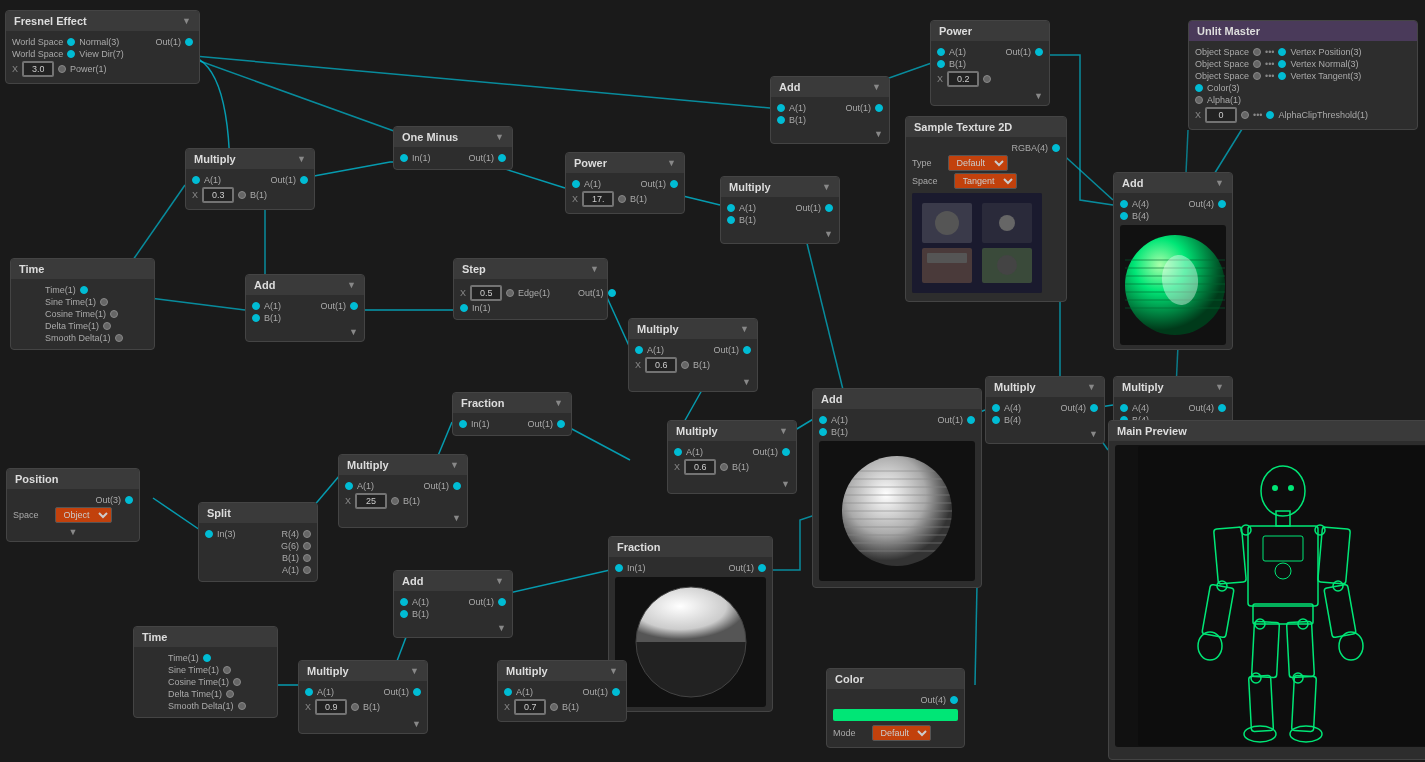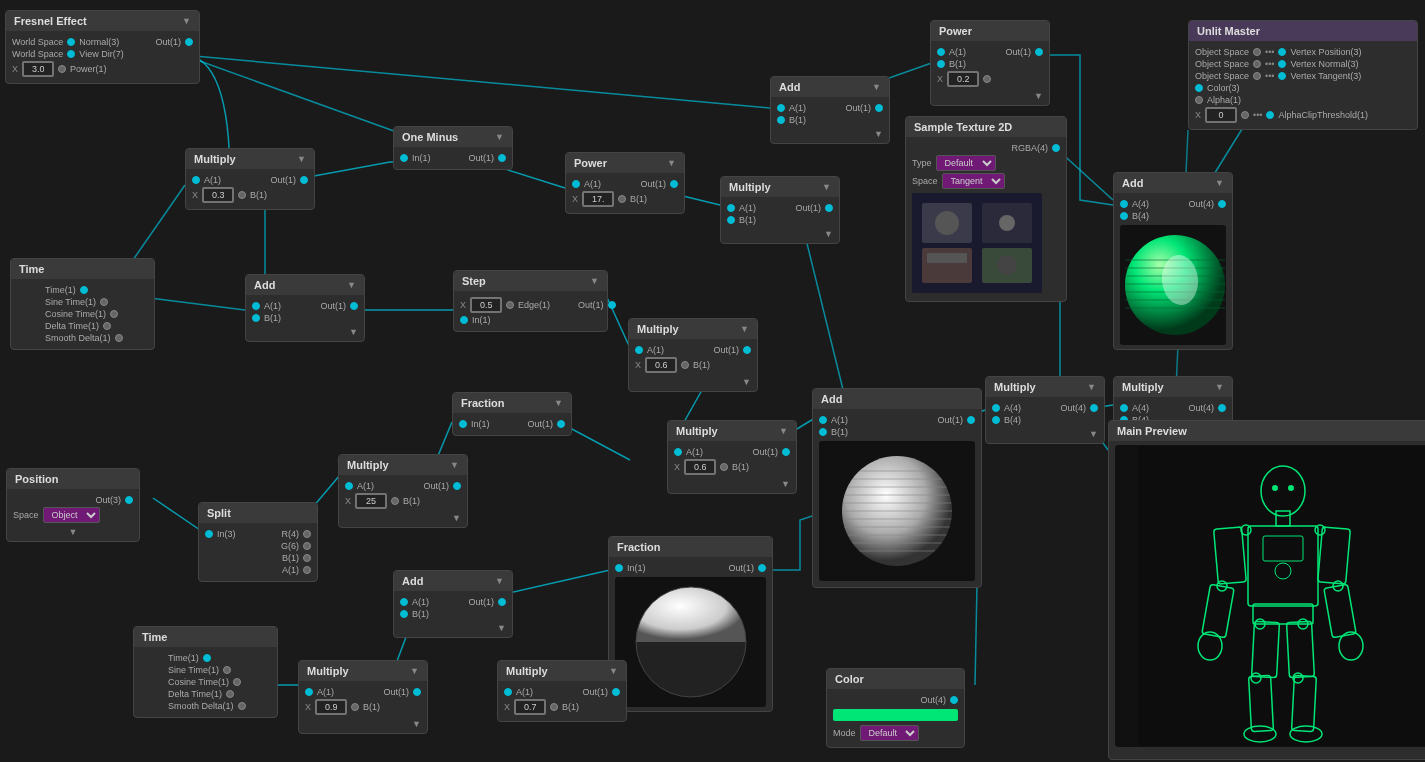--- a/index.html
+++ b/index.html
@@ -89,21 +89,21 @@
     .x-label {
       color: #888;
       font-size: 9px;
     }
     .collapse-btn {
       font-size: 9px;
       color: #888;
       cursor: pointer;
     }
     .dropdown {
-      background: #701a75;
+      background: #c2410c;
       border: 1px solid #555;
       border-radius: 2px;
       padding: 1px 4px;
       font-size: 9px;
       color: #ccc;
     }
     .preview-container {
       background: #111;
       border-radius: 2px;
       display: flex;
@@ -121,21 +121,21 @@
     }
     
     .color-bar {
       height: 12px;
       border-radius: 2px;
       margin: 4px 0;
     }
     .row-space {
       display: flex;
       align-items: center;
-      gap: 4px;
+      gap: 16px;
       margin: 2px 0;
     }
     .label-text {
       color: #aaa;
       font-size: 9px;
       white-space: nowrap;
     }
   </style>
 </head>
 <body>
@@ -439,21 +439,21 @@
           <span class="port-dot cyan"></span>
           <span class="label-text">B(1)</span>
         </div>
       </div>
       <div style="text-align:right;">
         <span class="collapse-btn">▼</span>
       </div>
     </div>
   </div>
 
-  <div class="node" style="left:453px;top:258px;width:155px;margin-top:12px;">
+  <div class="node" style="left:453px;top:258px;width:155px;">
     <div class="node-header">
       <span>Step</span>
       <span class="collapse-btn">▼</span>
     </div>
     <div class="node-body">
       <div class="port-row">
         <div class="port-left">
           <span class="x-label">X</span>
           <input class="input-val" value="0.5" style="">
           <span class="port-dot gray"></span>

